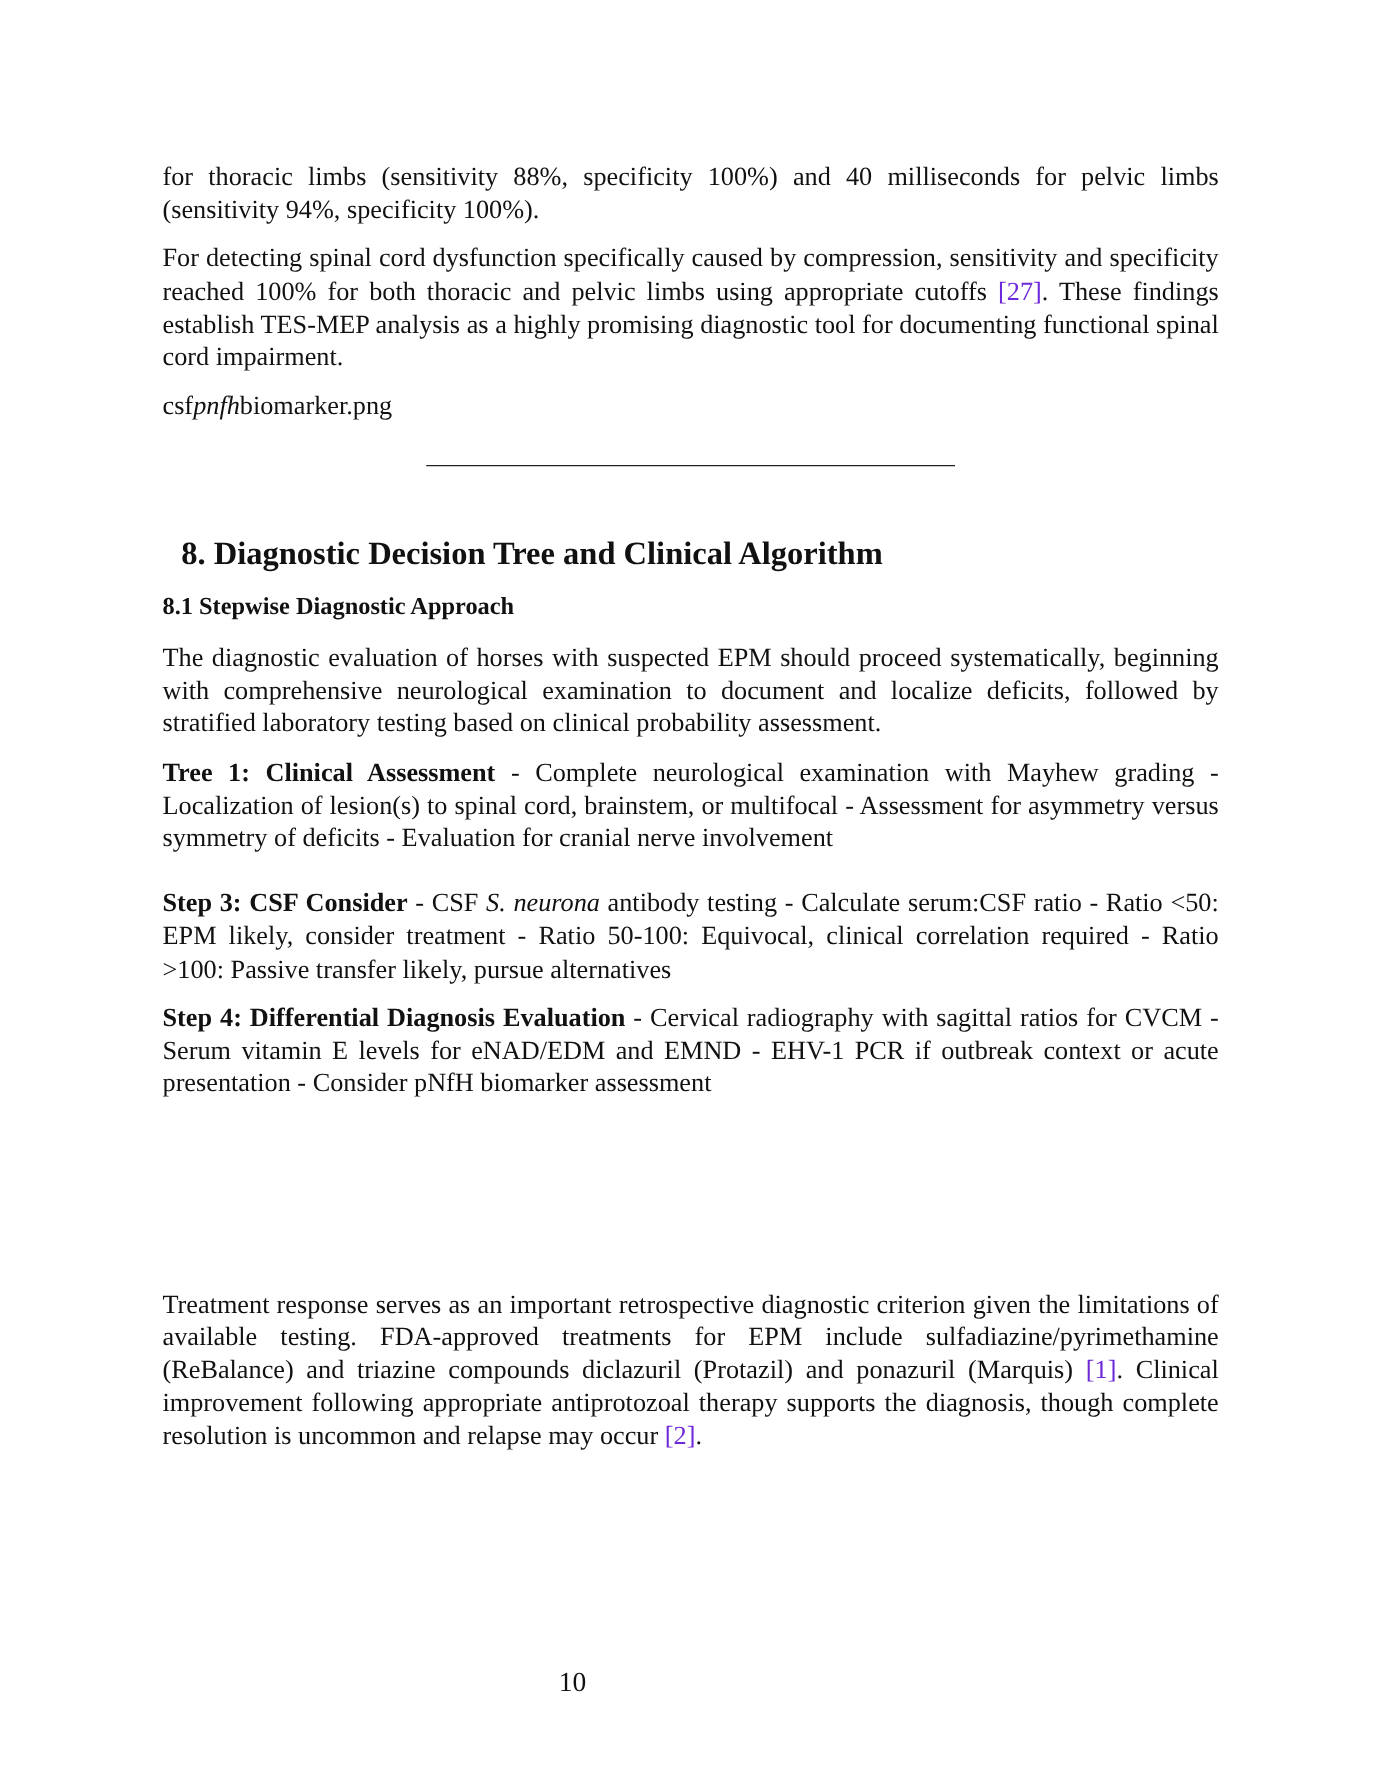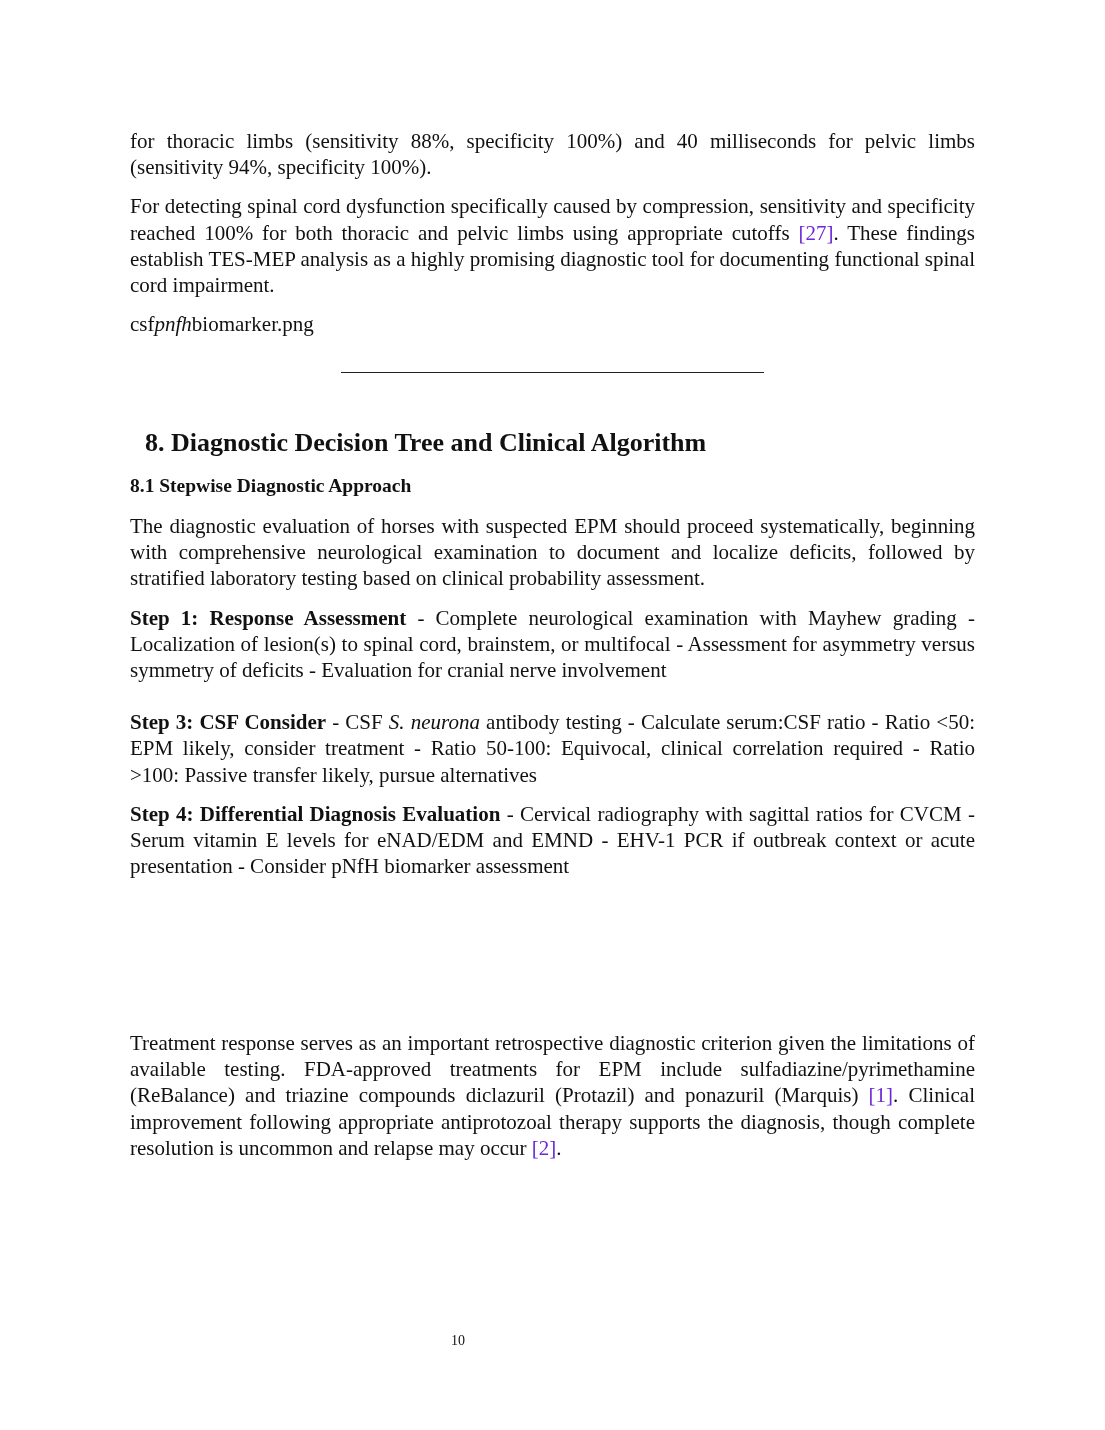--- a/index.html
+++ b/index.html
@@ -6,21 +6,21 @@
     body { width: 1105px; height: 1430px; position: relative; overflow: hidden;
       font-family: "Liberation Serif", "DejaVu Serif", serif; color: #111; }
     p.para { margin: 0; font-size: 21px; line-height: 26.2px; text-align: justify; hyphens: manual; }
     .gap { height: 13px; }
     .cite { color: #6d28d9; text-decoration: none; cursor: pointer; }
     .b { font-weight: bold; }
     .i { font-style: italic; }
     .rule { position: absolute; left: 341px; top: 372px; width: 423px; height: 0; border-top: 1.3px solid #222; }
     h2.section { position: absolute; left: 130px; top: 411px; margin: 15px; font-size: 26px; font-weight: bold; line-height: 34px; }
     h3.subsection { margin: 0; font-size: 19.5px; font-weight: bold; line-height: 26px; }
-    .pagenum { position: absolute; left: 0; width: 916px; top: 1333px; text-align: center; font-size: 14px; }
+    .pagenum { position: absolute; left: 0; width: 916px; top: 1333px; text-align: center; font-size: 22px; }
     .block { position: absolute; left: 130px; width: 845px; }
   </style>
 </head>
 <body>
 
 <div class="block" style="top:128px;">
     <p class="para"><span>for thoracic limbs (sensitivity 88%, specificity 100%) and 40 milliseconds for pelvic limbs (sensitivity 94%, specificity 100%).</span></p>
     <div class="gap"></div>
     <p class="para"><span>For detecting spinal cord dysfunction specifically caused by compression, sensitivity and specificity reached 100% for both thoracic and pelvic limbs using appropriate cutoffs </span><a class="cite">[27]</a><span>. These findings establish TES-MEP analysis as a highly promising diagnostic tool for doc­umenting functional spinal cord impairment.</span></p>
     <div class="gap"></div>
@@ -30,21 +30,21 @@
 <div class="rule"></div>
 
 <h2 class="section">8. Diagnostic Decision Tree and Clinical Algorithm</h2>
 
 <div class="block" style="top:473px;">
   <h3 class="subsection">8.1 Stepwise Diagnostic Approach</h3>
   <div style="height:14px"></div>
   <div>
       <p class="para"><span>The diagnostic evaluation of horses with suspected EPM should proceed systematically, beginning with comprehensive neurological examination to document and localize deficits, followed by stratified laboratory testing based on clinical probability assessment.</span></p>
       <div class="gap"></div>
-      <p class="para"><span class="b">Step 1: Response Assessment</span><span> - Complete neurological examination with Mayhew grad­ing - Localization of lesion(s) to spinal cord, brainstem, or multifocal - Assessment for asymmetry versus symmetry of deficits - Evaluation for cranial nerve involvement</span></p>
+      <p class="para"><span class="b">Tree 1: Clinical Assessment</span><span> - Complete neurological examination with Mayhew grad­ing - Localization of lesion(s) to spinal cord, brainstem, or multifocal - Assessment for asymmetry versus symmetry of deficits - Evaluation for cranial nerve involvement</span></p>
       <div class="gap"></div>
       <div class="gap"></div>
       <p class="para"><span class="b">Step 3: CSF Consider</span><span> - CSF </span><span class="i">S. neurona</span><span> antibody testing - Calculate serum:CSF ratio - Ratio &lt;50: EPM likely, consider treatment - Ratio 50-100: Equivocal, clinical correlation required - Ratio &gt;100: Passive transfer likely, pursue alternatives</span></p>
       <div class="gap"></div>
       <p class="para"><span class="b">Step 4: Differential Diagnosis Evaluation</span><span> - Cervical radiography with sagittal ratios for CVCM - Serum vitamin E levels for eNAD/EDM and EMND - EHV-1 PCR if outbreak context or acute presentation - Consider pNfH biomarker assessment</span></p>
       <div class="gap"></div>
     </div>
 </div>
 
 <div class="block" style="top:1016px;">

